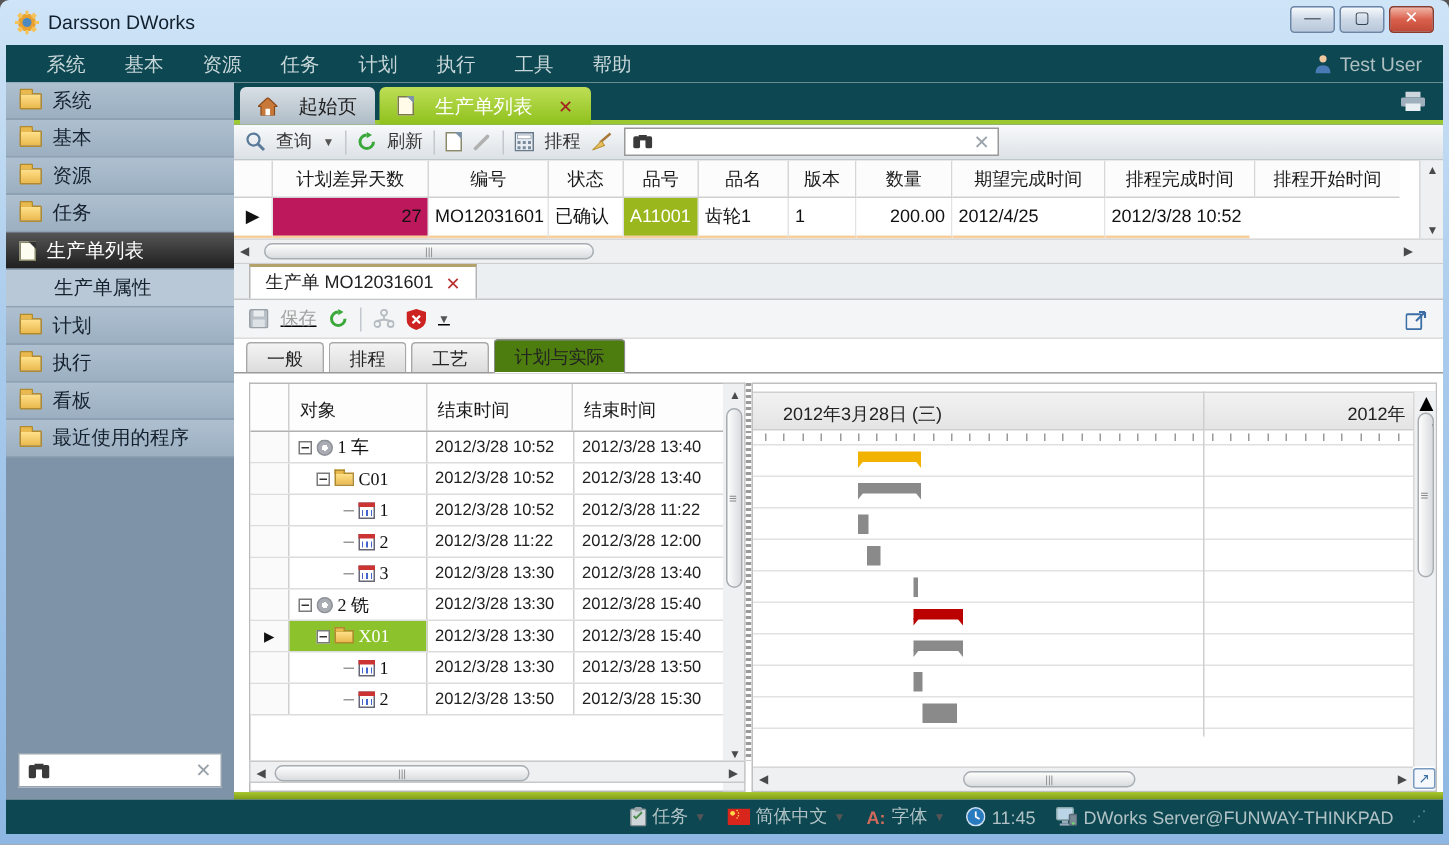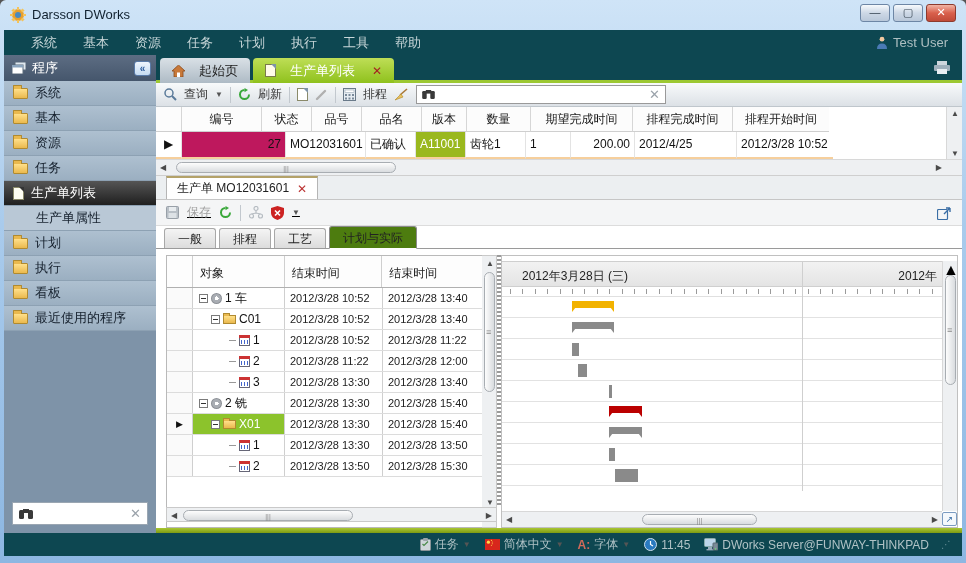--- a/index.html
+++ b/index.html
@@ -142,21 +142,21 @@
 
   
   .ttable { width:316px; flex:none; border:1px solid #b9b9b9; border-right:none;
             display:flex; flex-direction:column; background:#fff; }
   .tthead { display:flex; height:32px; border-bottom:1px solid #b0b0b0; background:#fdfdfd; }
   .tthead .h { font-size:12px; color:#1a1a1a; padding:9px 0 0 7px; border-right:1px solid #cfcfcf; }
   .trow { display:flex; height:21px; border-bottom:1px solid #dcdcdc; }
   .tgut { width:26px; flex:none; border-right:1px solid #cfcfcf; font-size:9px;
           text-align:center; line-height:20px; color:#111; background:#fafafa; }
   .tobj { width:92px; flex:none; border-right:1px solid #cfcfcf; display:flex;
-          align-items:center; gap:3px; font-size:12px; color:#111; overflow:hidden; }
+          align-items:center; gap:3px; font-size:12px; color:#111; overflow:hidden;font-family:Liberation Serif, serif; }
   .tobj.sel { background:#8cc32c; color:#fff; }
   .tc { width:98px; flex:none; border-right:1px solid #cfcfcf; font-size:11px; color:#222;
         line-height:20px; padding-left:5px; white-space:nowrap; overflow:hidden; }
   .tc:last-child { width:100px; }
   .ind1 { padding-left:6px; } .ind2 { padding-left:18px; } .ind3 { padding-left:36px; }
   .expbox { width:9px; height:9px; border:1px solid #7a7a7a; background:#fff; flex:none;
             position:relative; }
   .expbox::after { content:''; position:absolute; left:1px; right:1px; top:3px; height:1px;
                    background:#333; }
   .dash { width:7px; height:1px; background:#999; flex:none; }
@@ -269,30 +269,20 @@
             <circle cx="6" cy="3.2" r="2.4" fill="#f0c8a0"></circle>
             <path d="M1 13 Q1 7.5 6 7.5 Q11 7.5 11 13 Z" fill="#4a7ab5"></path>
           </svg>
         <span>Test User</span>
       </span>
     </div>
 
     <div class="bodyrow">
 
       <div class="sidebar">
-        <div class="sb-head">
-          <svg width="14" height="12" viewBox="0 0 14 12">
-              <rect x="3" y="0" width="11" height="8" fill="#dfe8f0" stroke="#5a6a7a"></rect>
-              <rect x="0" y="3" width="11" height="9" fill="#fff" stroke="#5a6a7a"></rect>
-              <rect x="0" y="3" width="11" height="2.5" fill="#8aa4be"></rect>
-            </svg>
-          <span>程序</span>
-          <span class="grow"></span>
-          <div class="sb-collapse">«</div>
-        </div>
         <div class="sb-item">
             <span class="folder"></span>
             <span>系统</span>
           </div>
         <div class="sb-item">
             <span class="folder"></span>
             <span>基本</span>
           </div>
         <div class="sb-item">
             <span class="folder"></span>
@@ -405,20 +395,21 @@
               </svg>
             <input type="text" style="">
             <span class="xmark">✕</span>
           </div>
         </div>
 
         <div class="gridwrap">
           <div class="grow-area">
             <div class="ghead">
               <div class="hc" style="width:26px"></div>
+              <div class="hc" style="width:104px">计划差异天数</div>
               <div class="hc" style="width:80px">编号</div>
               <div class="hc" style="width:50px">状态</div>
               <div class="hc" style="width:50px">品号</div>
               <div class="hc" style="width:60px">品名</div>
               <div class="hc" style="width:45px">版本</div>
               <div class="hc" style="width:64px">数量</div>
               <div class="hc" style="width:102px">期望完成时间</div>
               <div class="hc" style="width:100px">排程完成时间</div>
               <div class="hc" style="width:96px;border-right:none">排程开始时间</div>
             </div>

